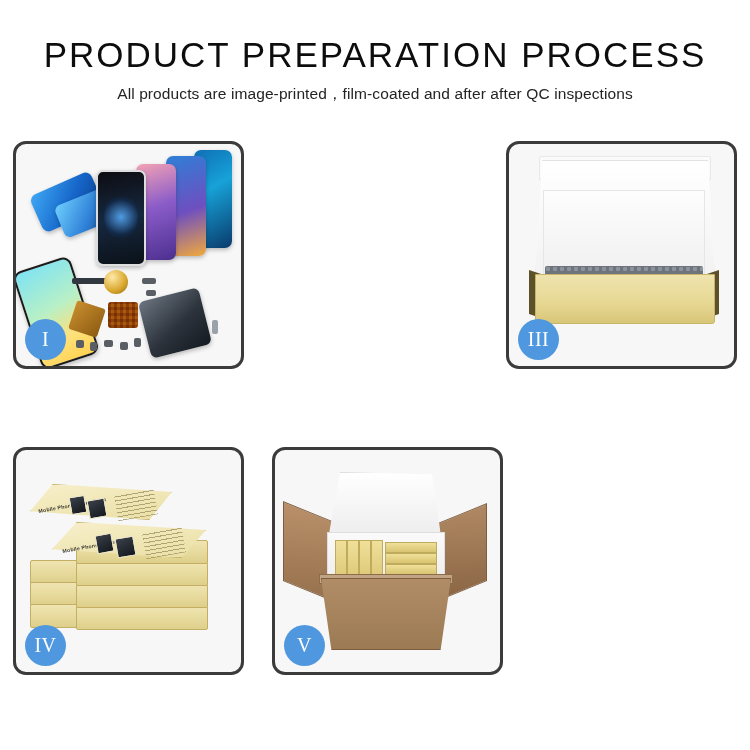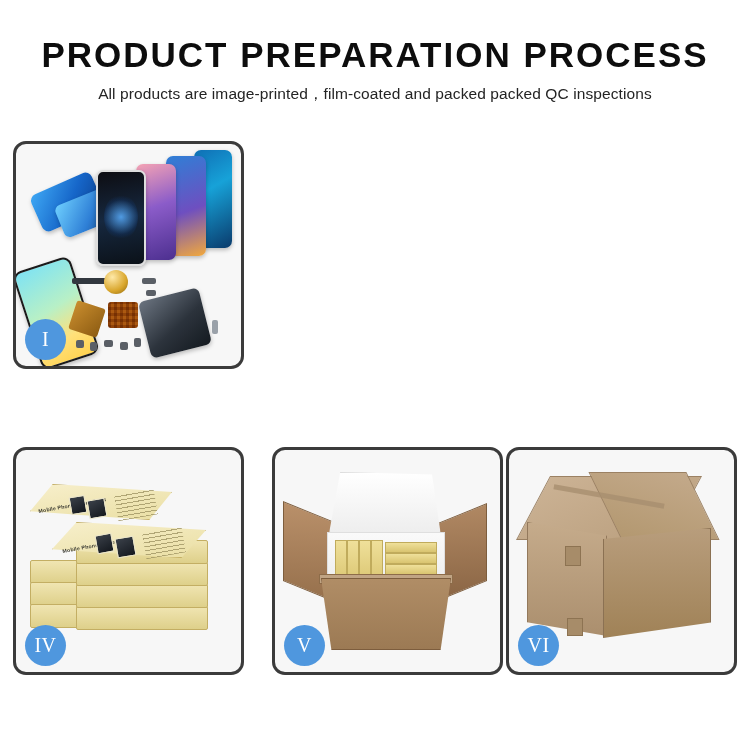--- a/index.html
+++ b/index.html
@@ -6,21 +6,21 @@
   body{
     width:750px;height:750px;background:#ffffff;
     font-family:"Liberation Sans","DejaVu Sans",sans-serif;
     overflow:hidden;position:relative;
   }
   .page{width:750px;height:750px;position:relative;}
 
   
   .header{position:absolute;left:0;top:34px;width:750px;text-align:center;}
   .title{
-    font-size:35px;line-height:42px;color:#0d0d0d;font-weight:700;
+    font-size:35px;line-height:42px;color:#0d0d0d;font-weight:400;
     letter-spacing:2.0px;white-space:nowrap;
   }
   .subtitle{
     margin-top:8px;font-size:15.5px;line-height:20px;color:#242424;
     font-weight:400;letter-spacing:.1px;white-space:nowrap;
   }
 
   
   .grid{position:absolute;left:13px;top:141px;width:724px;height:535px;}
   .panel{
@@ -162,21 +162,21 @@
     transform:rotate(10deg);opacity:.8;}
   .c6-tape{position:absolute;background:#a78c69;border:1px solid #8d7352;}
 </style>
 </head>
 <body>
 
 <div class="page">
 
   <div class="header">
     <div class="title">PRODUCT PREPARATION PROCESS</div>
-    <div class="subtitle">All products are image-printed，film-coated and packed packed QC inspections</div>
+    <div class="subtitle">All products are image-printed，film-coated and after after QC inspections</div>
   </div>
 
   <div class="grid">
 
     <div class="panel p1">
       <div class="stage">
         <div class="ph ph-a"></div>
         <div class="ph ph-a2"></div>
         <div class="ph ph-e"></div>
         <div class="ph ph-d"></div>
@@ -196,20 +196,32 @@
         <div class="dot" style="left:104px;top:198px;width:8px;height:8px"></div>
         <div class="dot" style="left:118px;top:194px;width:7px;height:9px"></div>
         <div class="dot" style="left:126px;top:134px;width:14px;height:6px"></div>
         <div class="dot" style="left:130px;top:146px;width:10px;height:6px"></div>
         <div class="dot" style="left:196px;top:176px;width:6px;height:14px;background:#9aa1a9"></div>
       </div>
       <div class="badge">I</div>
     </div>
 
 
+    <div class="panel p3">
+      <div class="stage">
+        <div class="b3-lidtop"></div>
+        <div class="b3-lidback"></div>
+        <div class="b3-foam"></div>
+        <div class="b3-sideL"></div>
+        <div class="b3-sideR"></div>
+        <div class="b3-grey"></div>
+        <div class="b3-front"></div>
+      </div>
+      <div class="badge">III</div>
+    </div>
 
     <div class="panel p4">
       <div class="stage">
 
         <div class="st st-side" style="left:14px;top:110px;width:104px;height:22px"></div>
         <div class="st st-side" style="left:14px;top:132px;width:104px;height:22px"></div>
         <div class="st st-side" style="left:14px;top:154px;width:104px;height:22px"></div>
 
         <div class="st st-side" style="left:60px;top:156px;width:130px;height:22px"></div>
         <div class="st st-side" style="left:60px;top:134px;width:130px;height:22px"></div>
@@ -248,27 +260,15 @@
         <div class="c5-yellow" style="left:110px;top:92px;width:50px;height:9px"></div>
         <div class="c5-yellow" style="left:110px;top:103px;width:50px;height:9px"></div>
         <div class="c5-yellow" style="left:110px;top:114px;width:50px;height:9px"></div>
         <div class="c5-yellow" style="left:110px;top:125px;width:50px;height:9px"></div>
         <div class="c5-rim"></div>
         <div class="c5-front"></div>
       </div>
       <div class="badge">V</div>
     </div>
 
-    <div class="panel p6">
-      <div class="stage">
-        <div class="c6-top"></div>
-        <div class="c6-top2"></div>
-        <div class="c6-seam"></div>
-        <div class="c6-left"></div>
-        <div class="c6-right"></div>
-        <div class="c6-tape" style="left:56px;top:96px;width:14px;height:18px"></div>
-        <div class="c6-tape" style="left:58px;top:168px;width:14px;height:16px"></div>
-      </div>
-      <div class="badge">VI</div>
-    </div>
 
   </div>
 </div>
 
 </body></html>

